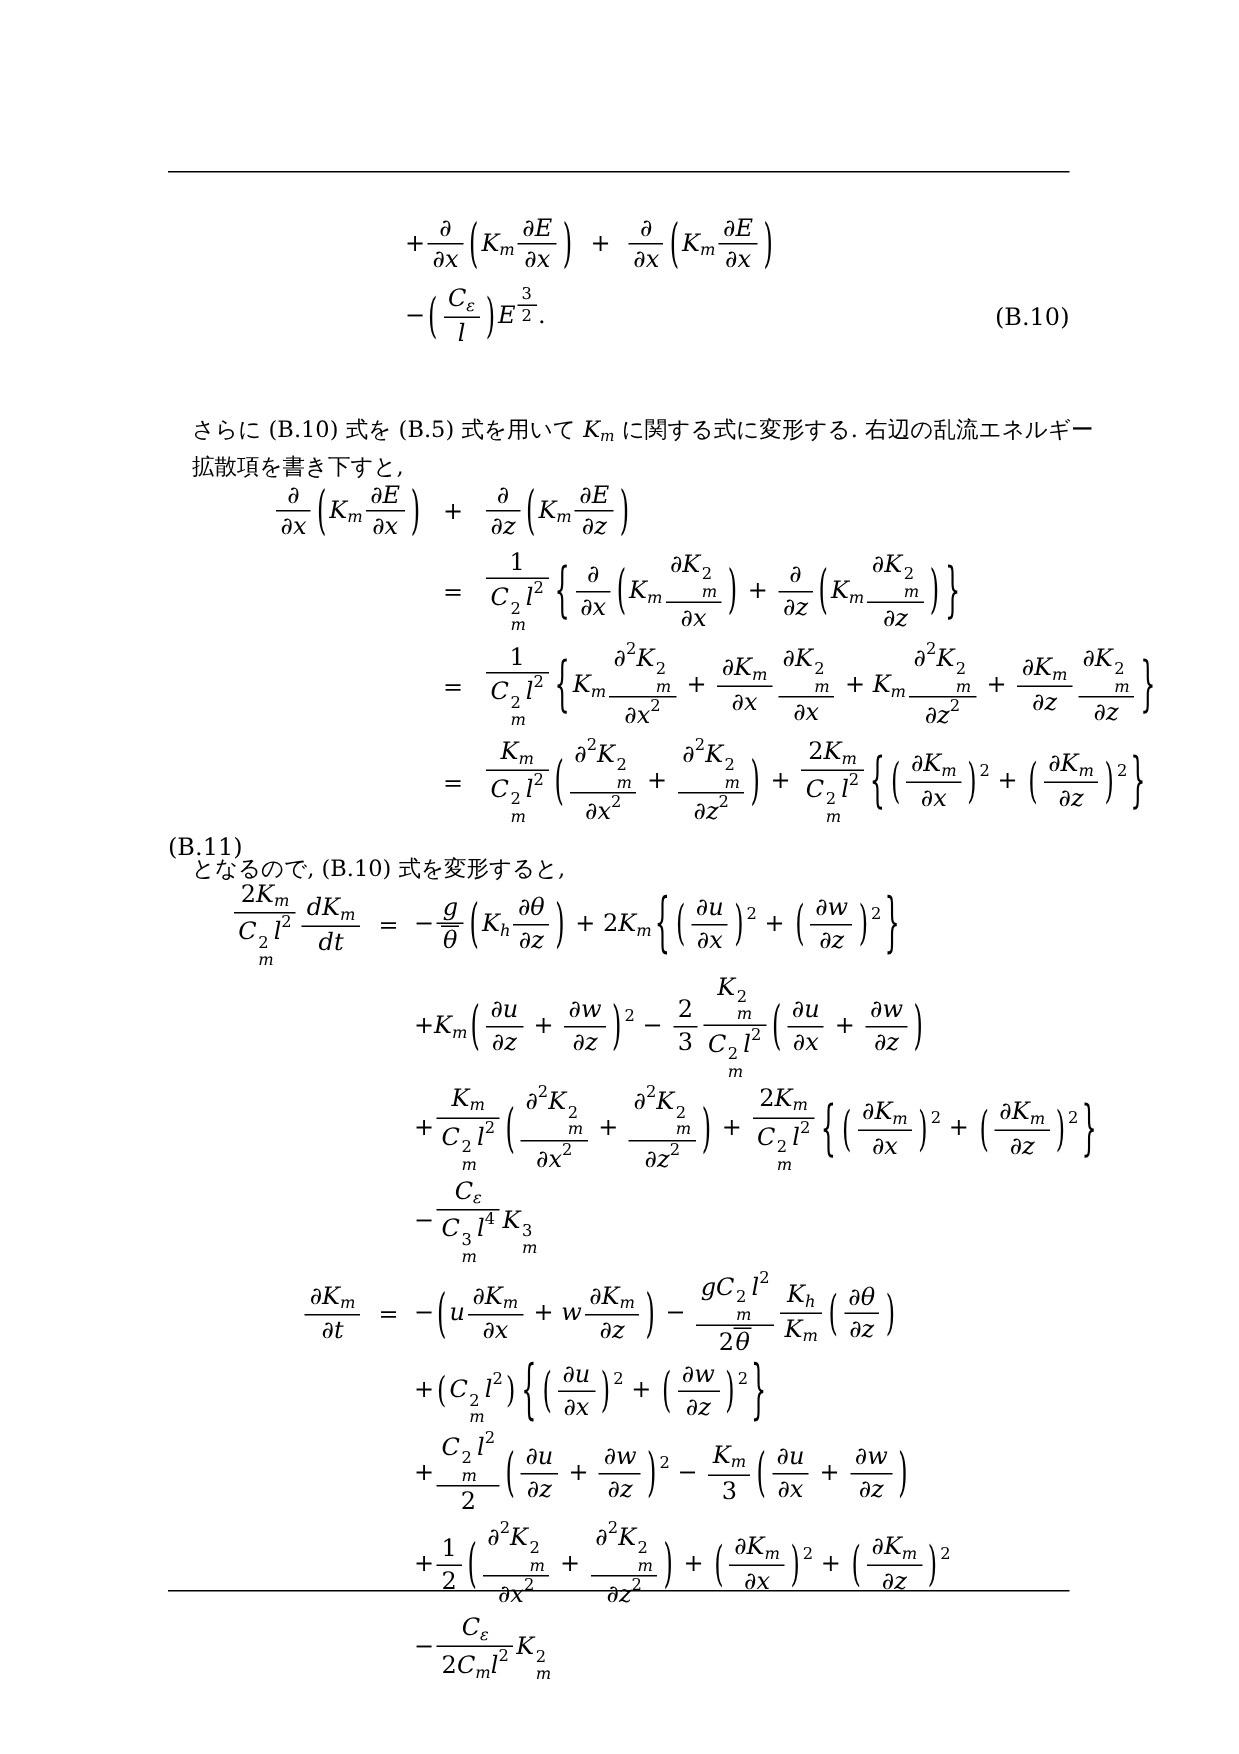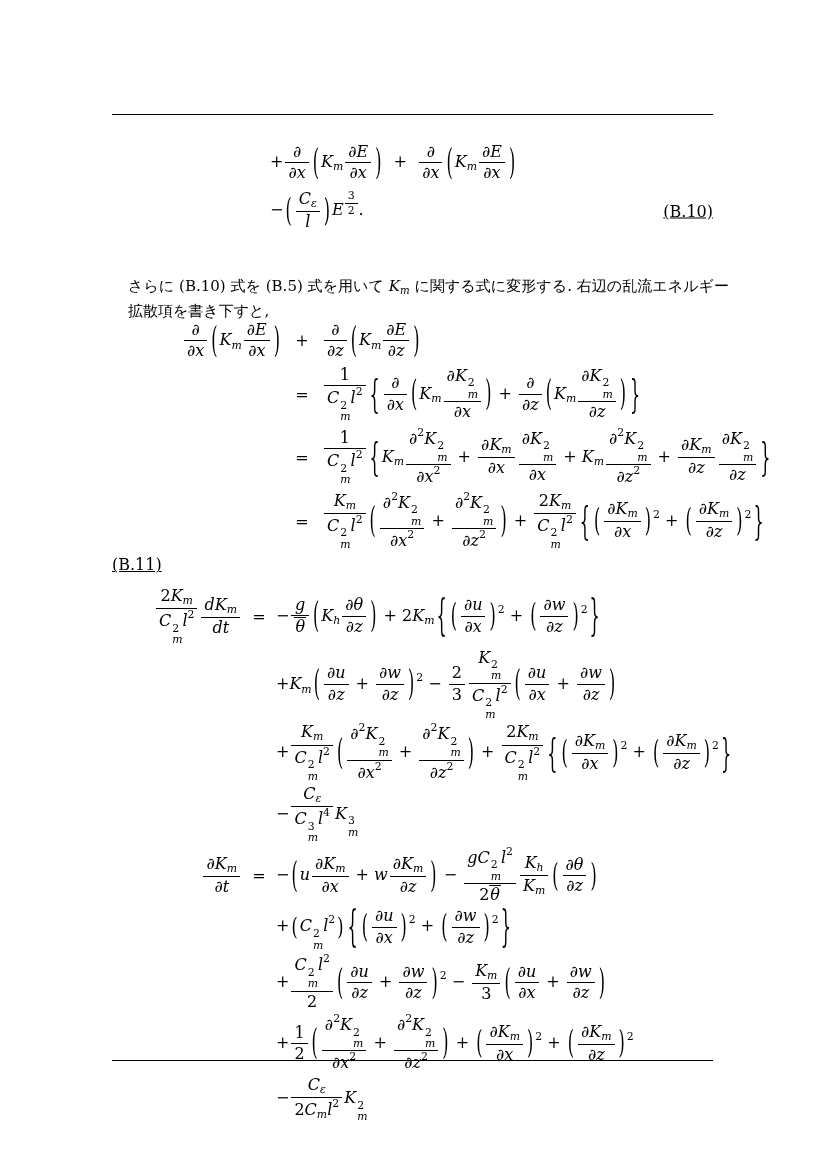--- a/index.html
+++ b/index.html
@@ -24,21 +24,21 @@
   #b10{top:136px;}
   #b11{top:316px;}
   #feq{top:584px;}
   .eqrow{position:relative;display:grid;align-items:center;white-space:nowrap;}
   #b11 .eqrow{grid-template-columns:170px 40px 1fr;margin:5px 0;}
   #feq .eqrow{grid-template-columns:130px 34px 1fr;margin:3px 0;}
   #b10 .eqrow{display:block;padding-left:158px;margin:7px 0;}
   .lhs{text-align:right;}
   .rel{text-align:center;}
   .rhs{text-align:left;}
-  .lbl{position:absolute;right:0;top:50%;transform:translateY(-50%);text-decoration:underline;}
+  .lbl{position:absolute;right:0;top:50%;transform:translateY(-50%);}
   .labelrow{display:block;text-align:left;margin:0 0 4px 0;}
   .labelrow .lbl{position:static;transform:none;}
   
   .ms{white-space:pre;}
   .ms i,.imath i{font-style:italic;}
   .imath{white-space:pre;}
   .frac{display:inline-block;vertical-align:middle;text-align:center;margin:0 2px;line-height:1.15;}
   .fn{display:block;padding:0 3px 1px 3px;border-bottom:1px solid #000;}
   .fd{display:block;padding:1px 3px 0 3px;}
   .gd{display:inline-block;vertical-align:middle;margin:0 2px;line-height:1;transform-origin:center;}
@@ -165,20 +165,21 @@
                   <span class="ms"><span>2</span></span>
                 </span>
                 <span class="bpb">
                   <span class="ms"><i>m</i></span>
                 </span>
               </span><span class="ms"><i>l</i></span><sup class="sp"><span class="ms"><span>2</span></span></sup></span></span><span class="gd" style="transform: scaleY(2.5);">{</span><span class="gd" style="transform: scaleY(2);">(</span><span class="frac"><span class="fn"><span class="ms"><i>∂K</i></span><sub class="sb"><span class="ms"><i>m</i></span></sub></span><span class="fd"><span class="ms"><i>∂x</i></span></span></span><span class="gd" style="transform: scaleY(2);">)</span><sup class="sp"><span class="ms"><span>2</span></span></sup><span class="ms"><span> + </span></span><span class="gd" style="transform: scaleY(2);">(</span><span class="frac"><span class="fn"><span class="ms"><i>∂K</i></span><sub class="sb"><span class="ms"><i>m</i></span></sub></span><span class="fd"><span class="ms"><i>∂z</i></span></span></span><span class="gd" style="transform: scaleY(2);">)</span><sup class="sp"><span class="ms"><span>2</span></span></sup><span class="gd" style="transform: scaleY(2.5);">}</span></span>
       </div>
       <div class="eqrow labelrow"><span class="lbl">(B.11)</span></div>
     </div>
 
+  <p class="abs para" id="p2">となるので, (B.10) 式を変形すると,</p>
 
   <div class="abs eqb" id="feq">
       <div class="eqrow">
         <span class="lhs"><span class="frac"><span class="fn"><span class="ms"><span>2</span><i>K</i></span><sub class="sb"><span class="ms"><i>m</i></span></sub></span><span class="fd"><span class="ms"><i>C</i></span><span class="bp">
                 <span class="bpp">
                   <span class="ms"><span>2</span></span>
                 </span>
                 <span class="bpb">
                   <span class="ms"><i>m</i></span>
                 </span>

